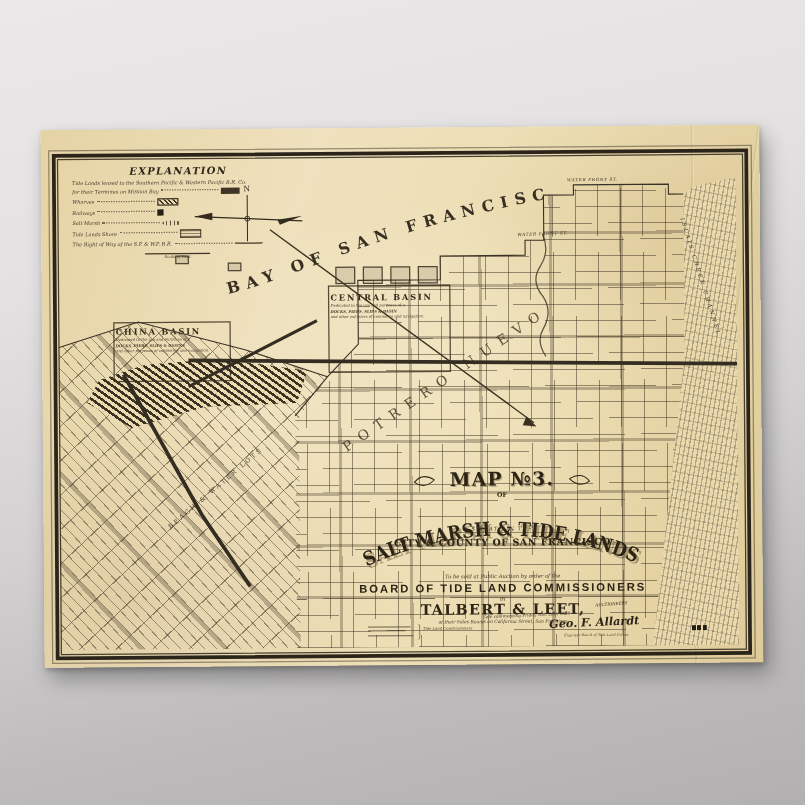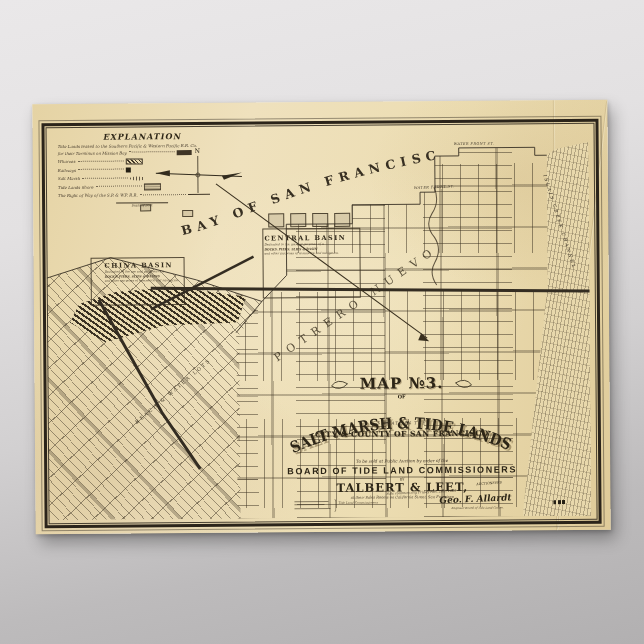--- a/index.html
+++ b/index.html
@@ -204,21 +204,21 @@
             <span class="sw sw-shade"></span>
         </div>
         <div class="legend-row">
           <span class="lead">The Right of Way of the S.P. &amp; W.P. R.R.</span>
             <span class="dots"></span>
             <span class="sw sw-line"></span>
         </div>
         <div class="legend-scale">Scale of Feet</div>
       </div>
 
-      <div class="basin-box" style="left:46px;top:134px;width:90px;padding-left:12px;">
+      <div class="basin-box" style="left:46px;top:134px;width:90px;">
         <div class="basin-title">CHINA BASIN</div>
         <div class="basin-sub">
           <div>Dedicated to the use and purposes of a</div>
           <div style="font-weight:bold;">DOCKS, PIERS, SLIPS &amp; BASINS</div>
           <div>and other purposes of commerce and navigation.</div>
         </div>
       </div>
       <div class="basin-box" style="left:218px;top:108px;width:92px;">
         <div class="basin-title">CENTRAL BASIN</div>
         <div class="basin-sub">

